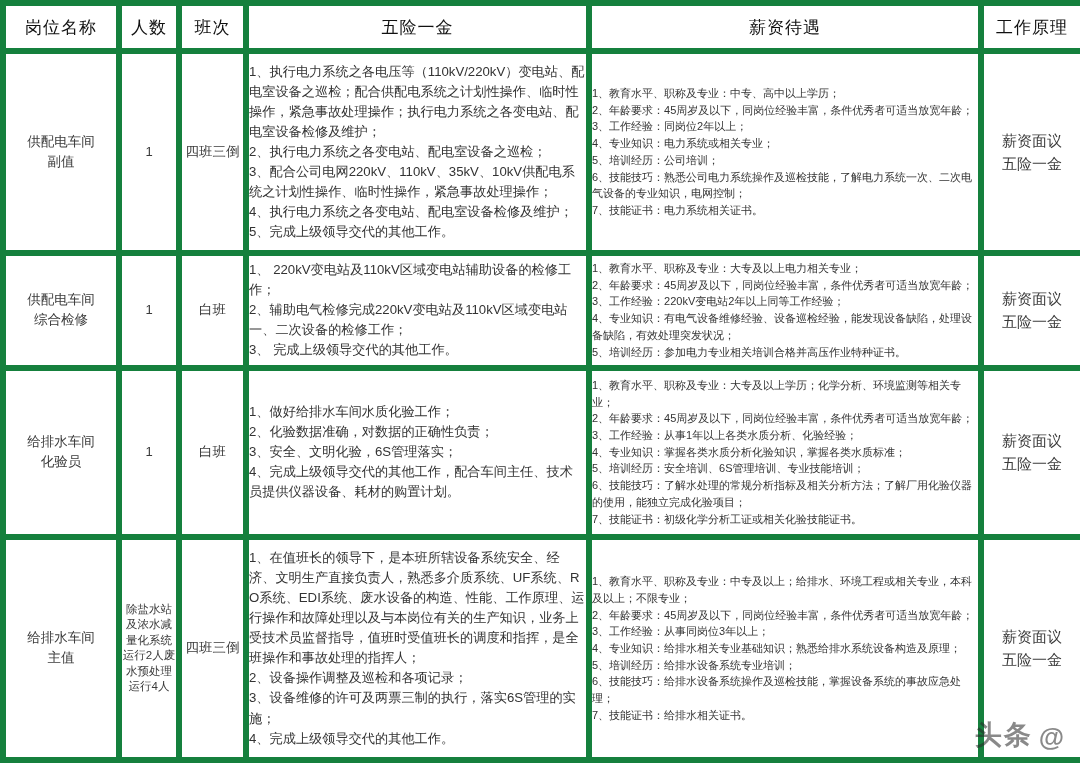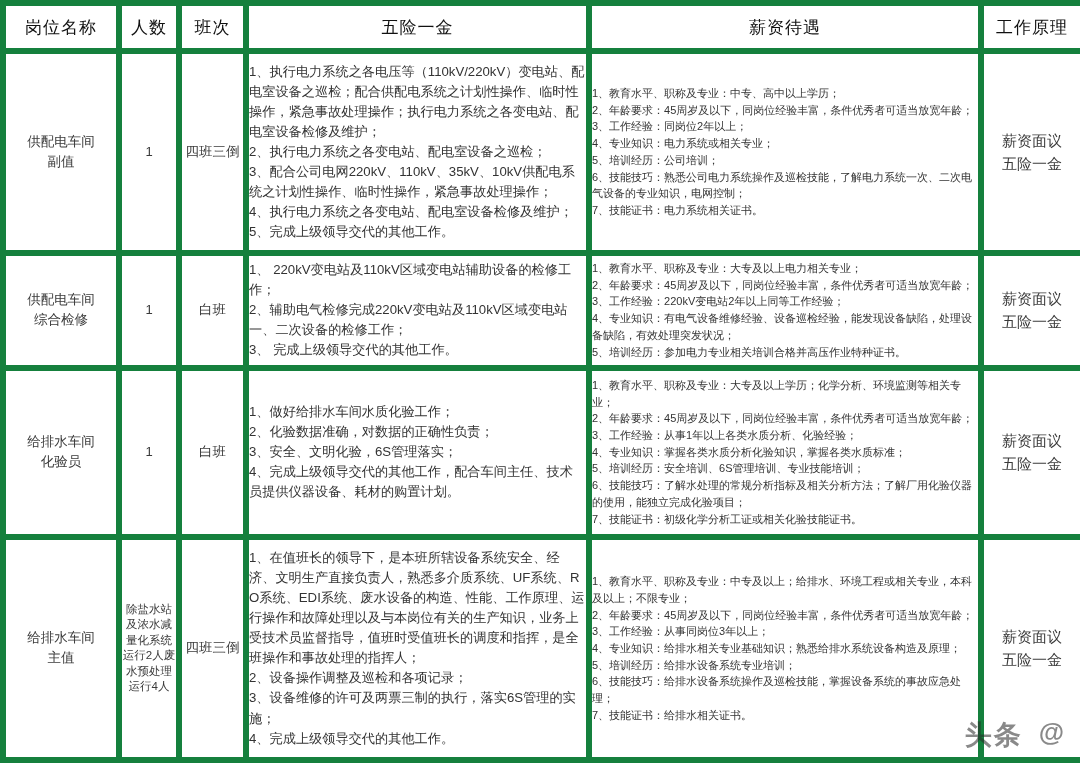--- a/index.html
+++ b/index.html
@@ -68,22 +68,22 @@
   td.cell-req { font-size: 11px; padding-left: 4px; }
   .txt { white-space: pre-line; display: block; }
   .nm { white-space: pre-line; display: block; }
 
   
   #watermark {
     position: absolute;
     right: 14px;
     bottom: 10px;
     display: flex;
-    align-items: flex-start;
-    gap: 16px;
+    align-items: flex-end;
+    gap: 6px;
     font-size: 27px;
     font-weight: bold;
     color: rgba(40,40,40,0.55);
     letter-spacing: 2px;
     pointer-events: none;
     white-space: nowrap;
   }
   #watermark .wm-at {
     display: inline-block;
     font-size: 26px;

